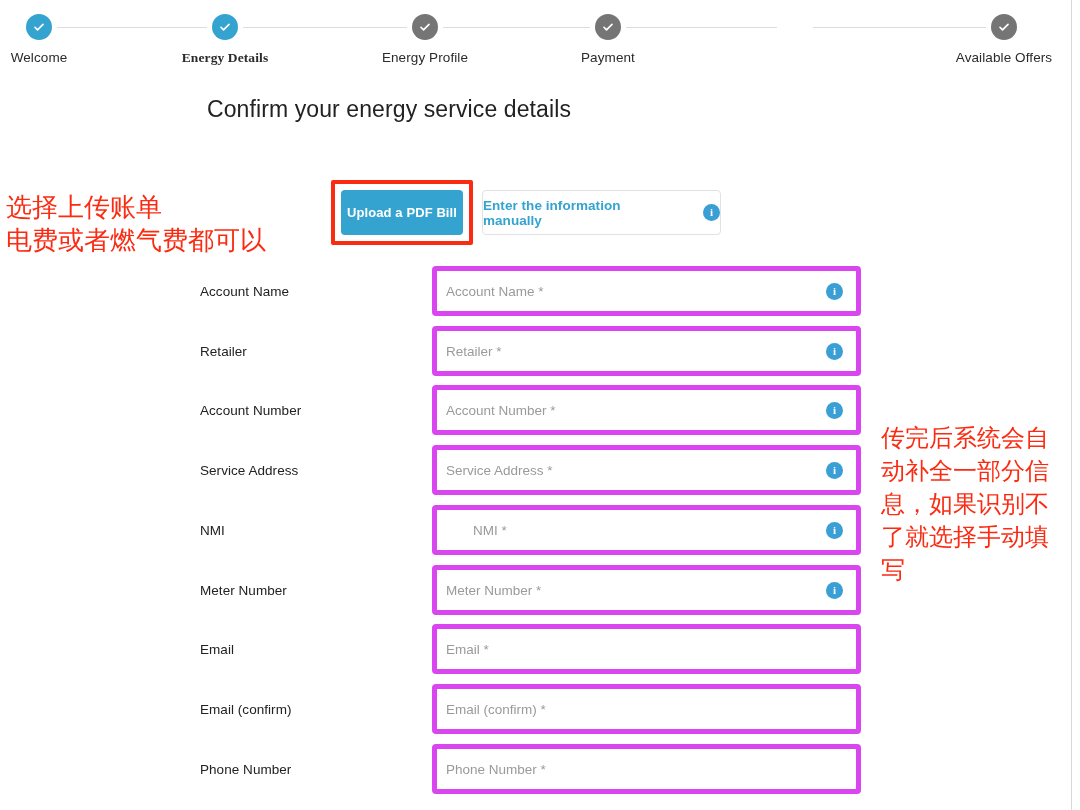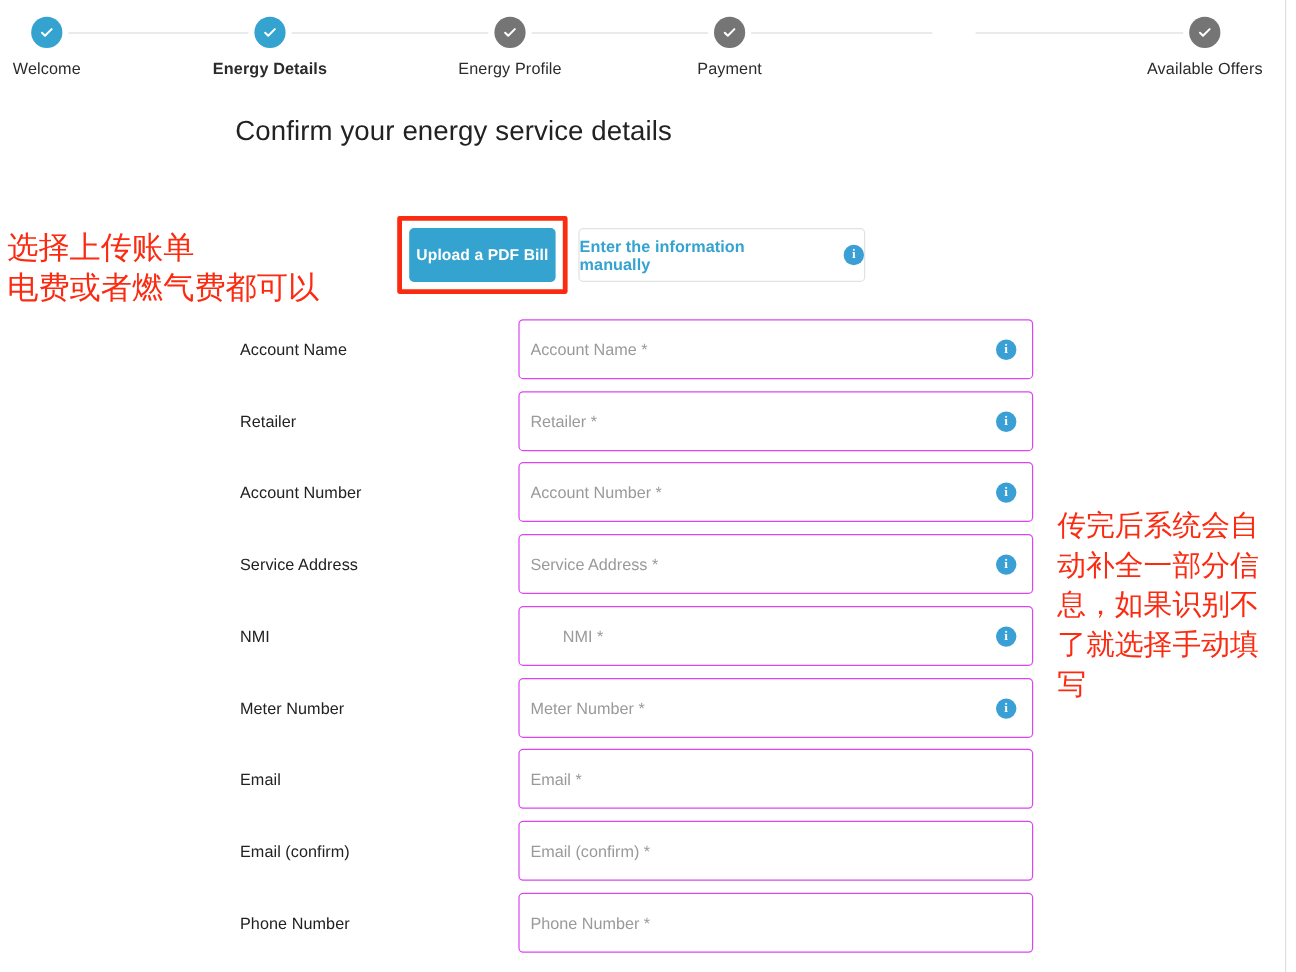--- a/index.html
+++ b/index.html
@@ -63,33 +63,33 @@
   .step-circle.done { background: #35a3d0; }
   .step-circle.todo { background: #757575; }
   .step-circle svg { display: block; }
   .step-label {
     margin-top: 10px;
     font-size: 13.5px;
     color: #2b2b2b;
     line-height: 16px;
     letter-spacing: .1px;
   }
-  .step-label.active { font-weight: bold; }
+  .step-label.active { font-weight: bold; font-family: Liberation Serif, serif; }
   .connector {
     position: absolute;
     top: 27px;
     height: 1px;
     background: #dddddd;
   }
 
   
   .content { position: absolute; top: 0; left: 0; width: 1071px; height: 810px; }
   .page-title {
     position: absolute;
-    left: 196px;
+    left: 207px;
     top: 96px;
     font-size: 23px;
     color: #222;
     font-weight: normal;
     letter-spacing: .1px;
   }
   .page-subtitle {
     position: absolute;
     left: 200px;
     top: 141px;
@@ -161,21 +161,21 @@
     font-size: 13.5px;
     color: #222;
     letter-spacing: .05px;
   }
   .field-box {
     position: absolute;
     left: 432px;
     width: 429px;
     height: 50px;
     background: #ffffff;
-    border: 1px solid #d946ef;
+    border: 5px solid #d946ef;
     border-radius: 4px;
     display: flex;
     align-items: center;
     padding: 0 13px 0 9px;
   }
   .field-input {
     flex: 1 1 auto;
     border: none;
     outline: none;
     background: transparent;

